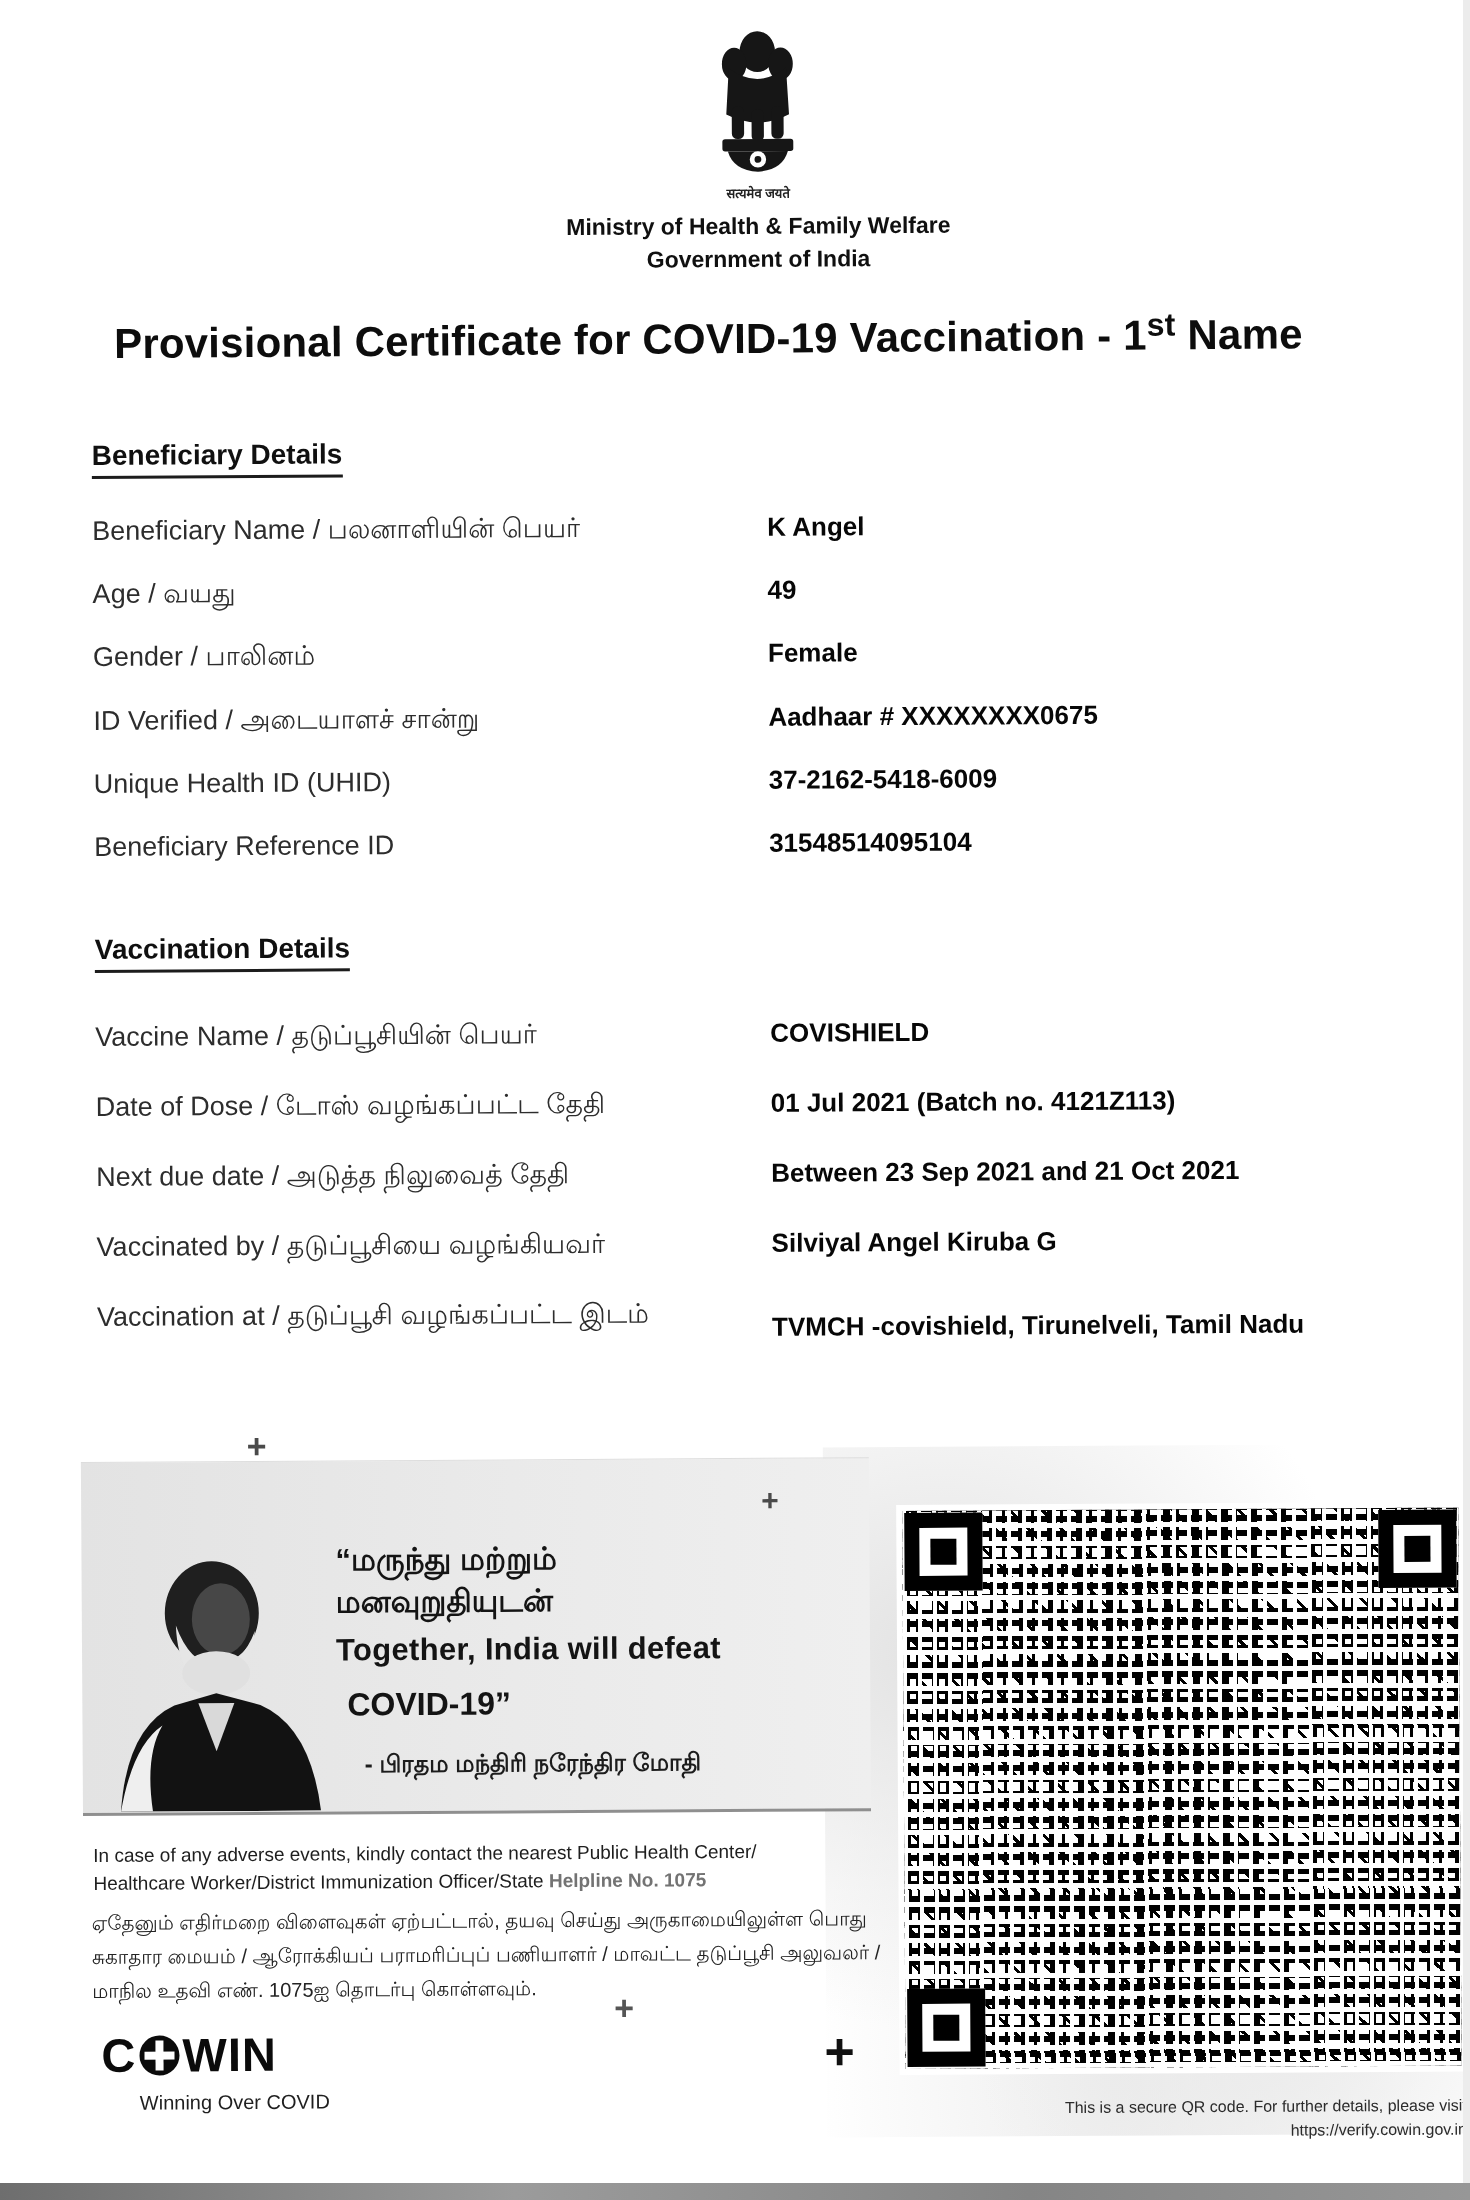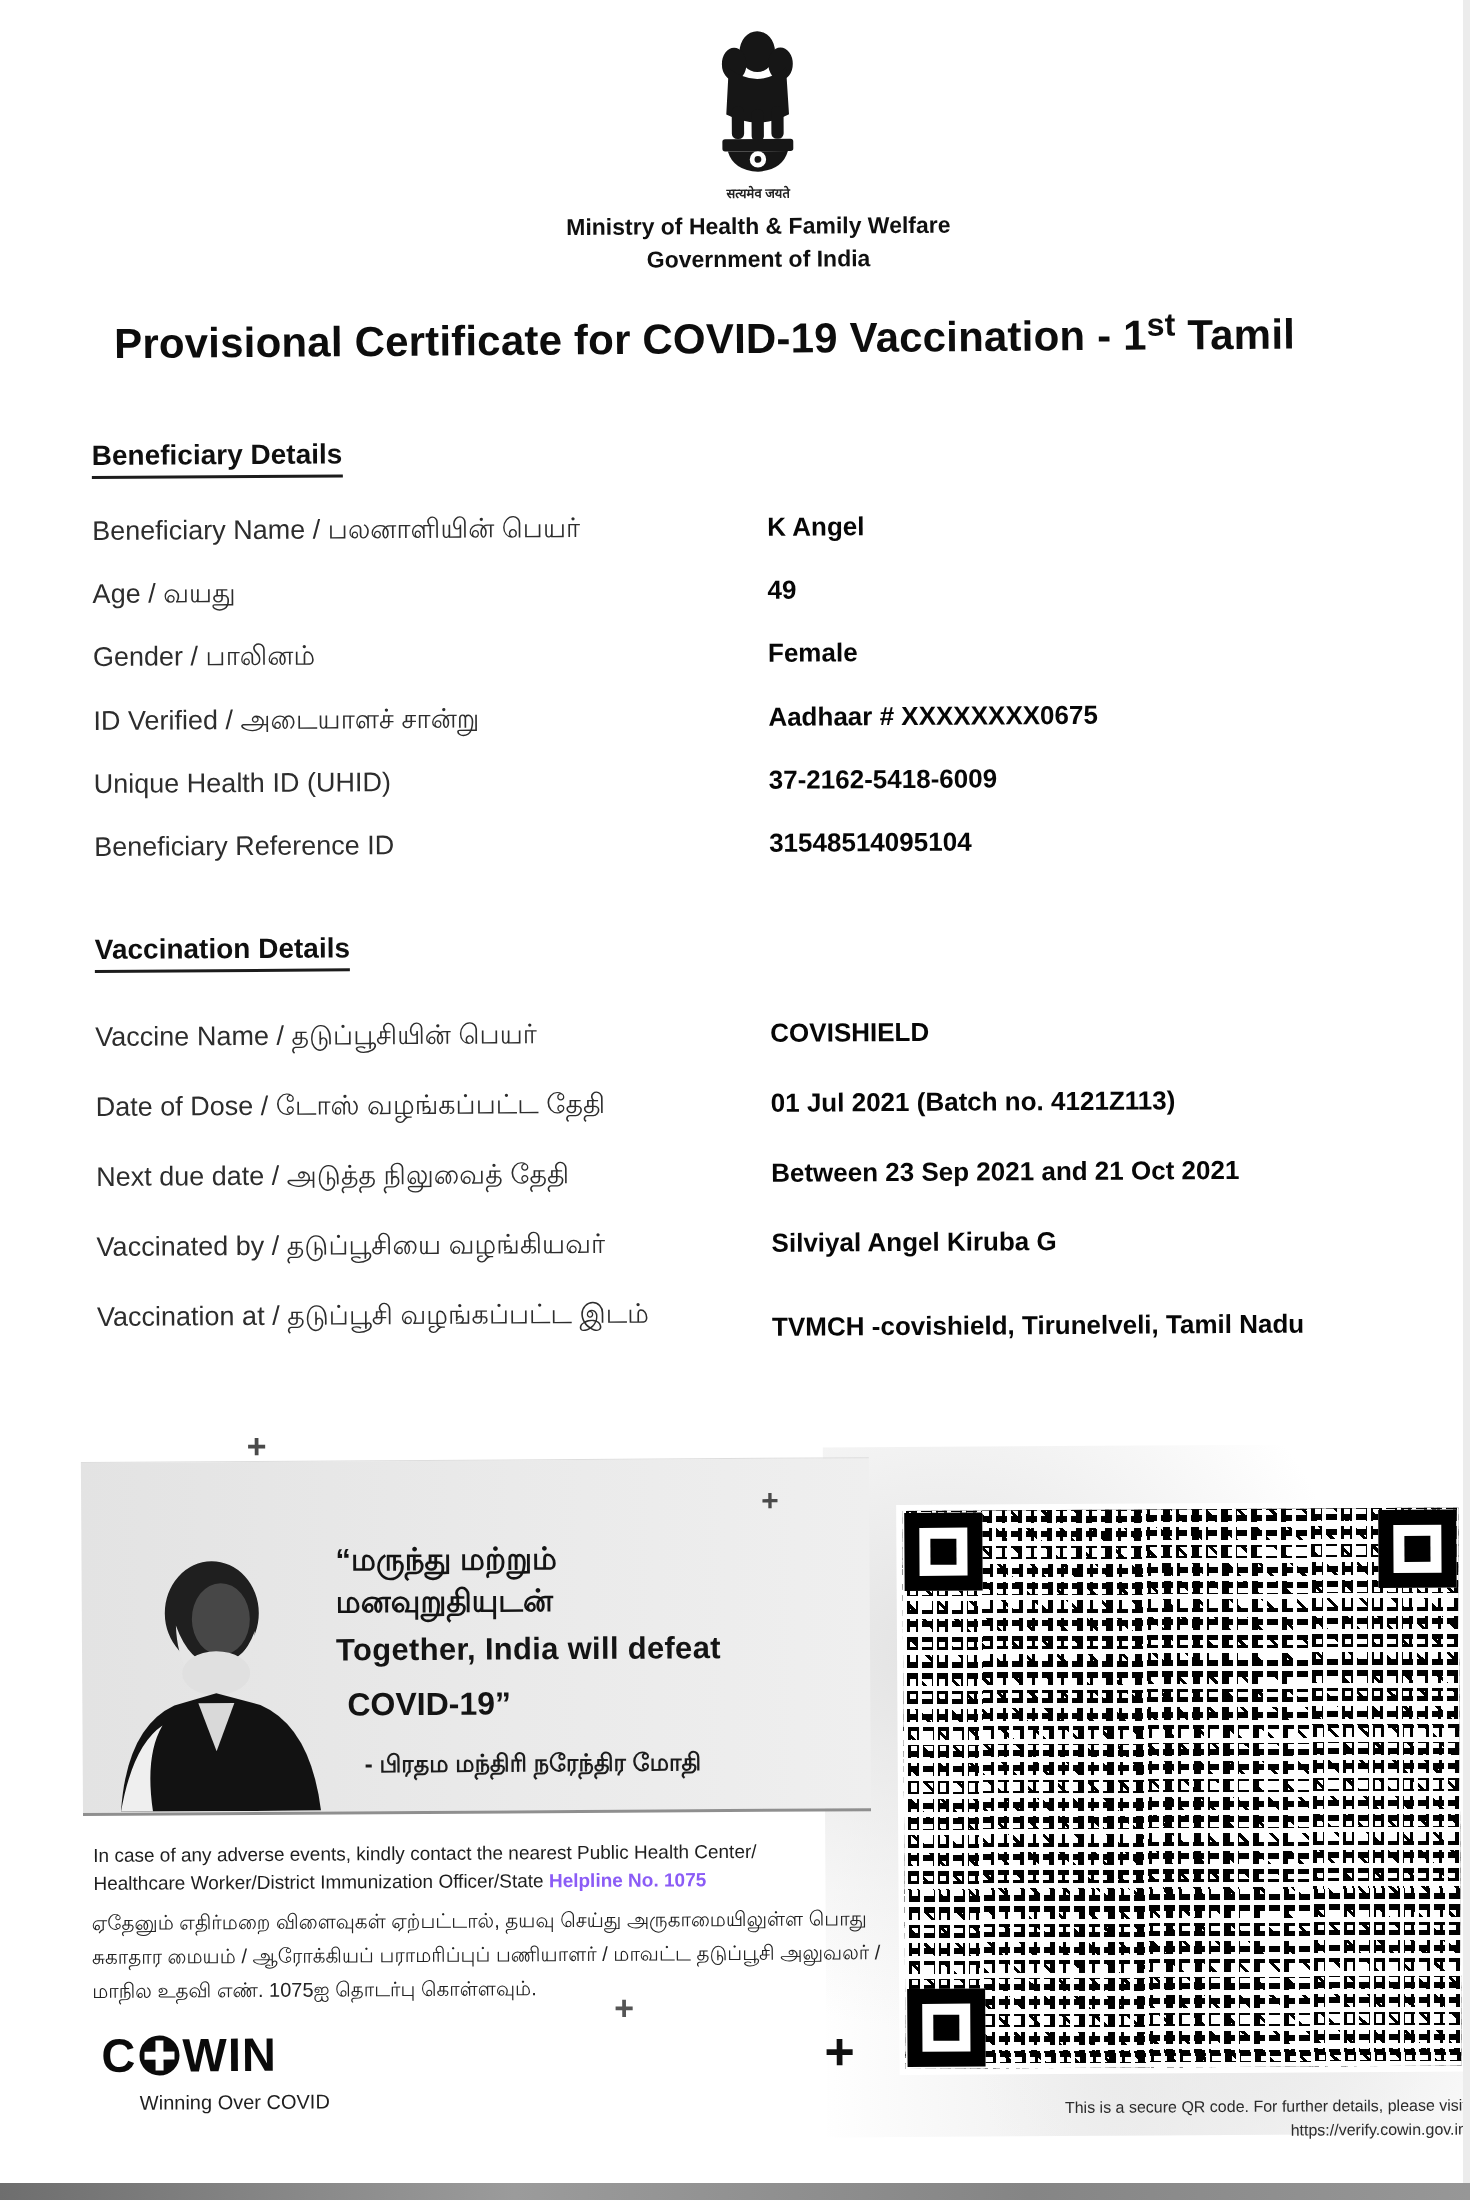--- a/index.html
+++ b/index.html
@@ -37,21 +37,21 @@
      repeating-linear-gradient(90deg,#ffffff 0 4px,rgba(0,0,0,0) 4px 15px),
      repeating-linear-gradient(90deg,#000 0 7px,rgba(0,0,0,0) 7px 13px,#000 13px 16px,rgba(0,0,0,0) 16px 29px),
      repeating-linear-gradient(0deg,#000 0 6px,rgba(0,0,0,0) 6px 11px,#000 11px 17px,rgba(0,0,0,0) 17px 26px),
      repeating-linear-gradient(45deg,rgba(0,0,0,0) 0 9px,#000 9px 12px,rgba(0,0,0,0) 12px 23px);}
   .finder{position:absolute;width:78px;height:78px;border:15px solid #000;background:#fff;box-sizing:border-box;display:flex;align-items:center;justify-content:center;}
   .finder i{display:block;width:26px;height:26px;background:#000;}
   .f-tl{left:8px;top:8px;} .f-tr{right:8px;top:8px;} .f-bl{left:8px;bottom:8px;}
   .qr-cap{left:900px;top:2098px;width:560px;text-align:right;font-size:16px;color:#2b2b2b;line-height:24px;}
   
   .adv-en{left:88px;top:1838px;font-size:19px;color:#1e1e1e;line-height:28px;}
-  .adv-en b{font-weight:bold;color:#8b5cf6;}
+  .adv-en b{font-weight:bold;color:#737373;}
   .adv-ta{left:86px;top:1902px;font-size:20px;color:#232323;line-height:34px;}
   .cowin{left:95px;top:2024px;font-size:47px;font-weight:bold;color:#0b0b0b;letter-spacing:1px;display:flex;align-items:center;}
   .cowin-o{display:inline-block;width:40px;height:40px;border-radius:50%;background:#0b0b0b;position:relative;margin:0 3px;}
   .cowin-o:before{content:"";position:absolute;left:16px;top:5px;width:8px;height:30px;background:#fff;}
   .cowin-o:after{content:"";position:absolute;left:5px;top:16px;width:30px;height:8px;background:#fff;}
   .tagline{left:133px;top:2088px;font-size:20px;color:#1f1f1f;}
   
   .plus{font-weight:bold;color:#4a4a4a;font-size:34px;line-height:30px;}
   .p1{left:244px;top:1428px;} .p2{left:758px;top:1486px;font-size:30px;}
   .p3{left:608px;top:1992px;color:#555;} .p4{left:818px;top:2030px;font-size:52px;color:#101010;line-height:44px;}
@@ -78,21 +78,21 @@
       <circle cx="50" cy="95" r="6" fill="#ffffff"></circle>
       <circle cx="50" cy="95" r="2.5" fill="#161616"></circle>
     </g>
   </svg>
   <div class="abs motto">सत्यमेव जयते</div>
   <div class="abs ministry">
     <div>Ministry of Health &amp; Family Welfare</div>
     <div>Government of India</div>
   </div>
 
-  <div class="abs title"><span>Provisional Certificate for COVID-19 Vaccination - 1</span><sup>st</sup><span> Tamil</span></div>
+  <div class="abs title"><span>Provisional Certificate for COVID-19 Vaccination - 1</span><sup>st</sup><span> Name</span></div>
 
   <div class="abs" style="left:95px;top:436px;">
     <span class="h2">Beneficiary Details</span>
   </div>
   <div class="row" style="top:512px;">
     <div class="lbl">Beneficiary Name / பலனாளியின் பெயர்</div>
     <div class="val">K Angel</div>
   </div>
   <div class="row" style="top:575px;">
     <div class="lbl">Age / வயது</div>

